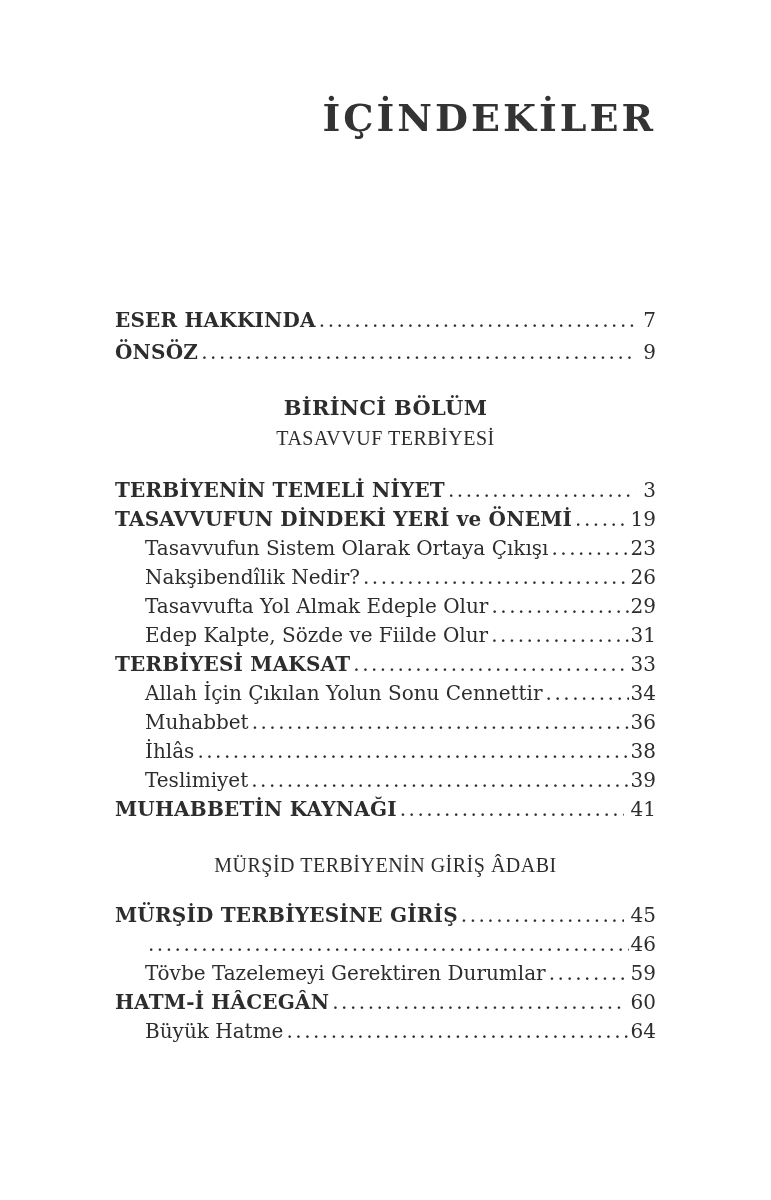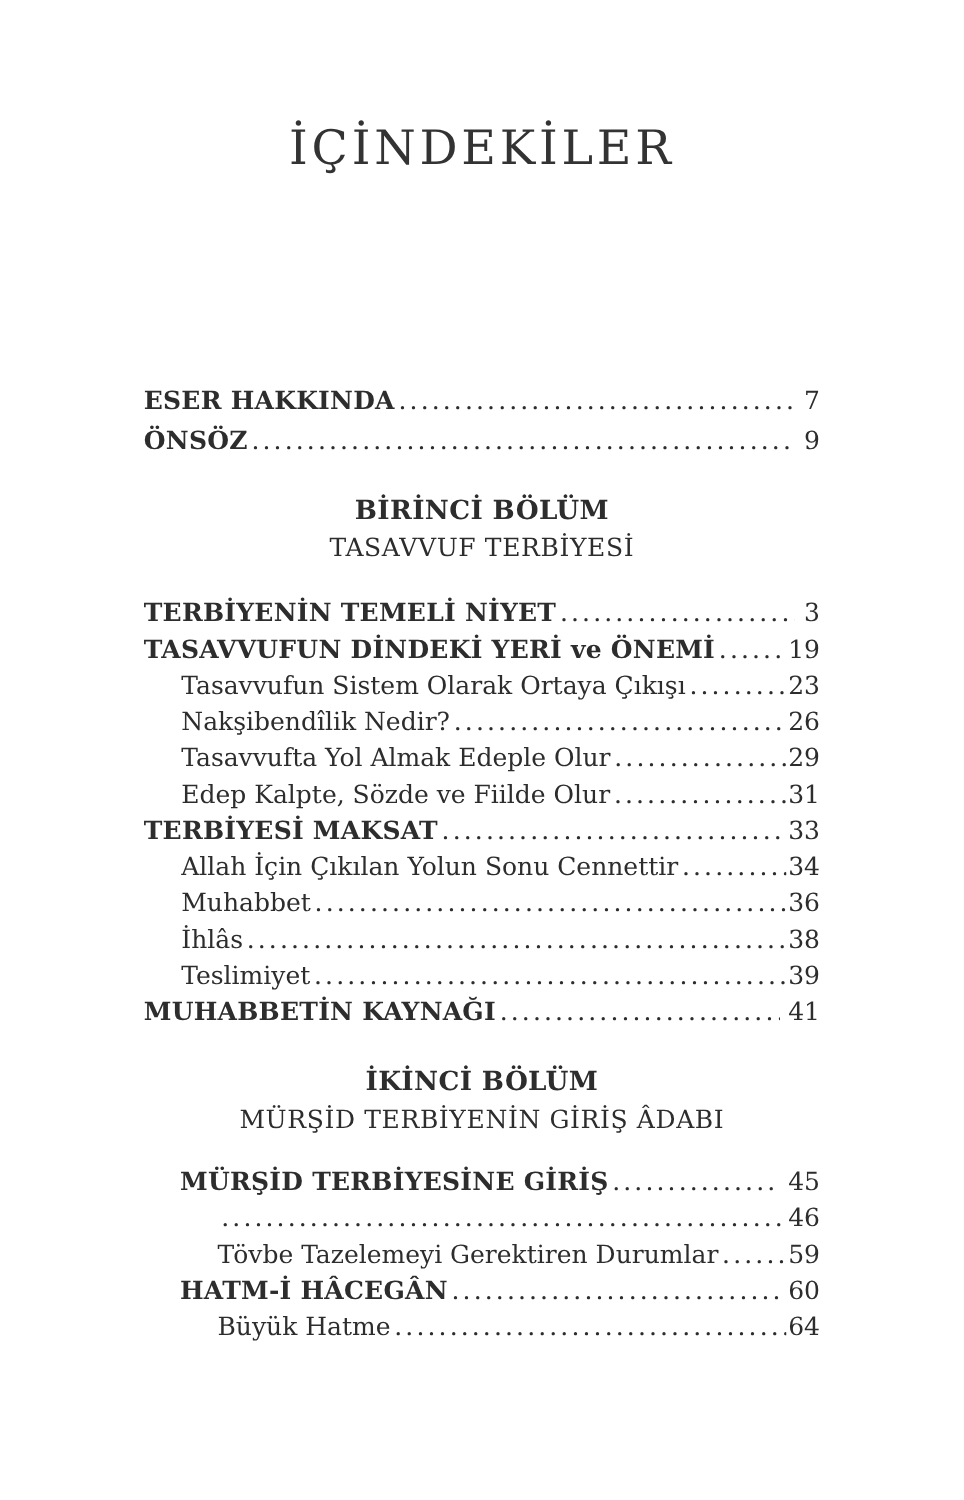--- a/index.html
+++ b/index.html
@@ -14,24 +14,24 @@
     box-sizing: border-box;
     width: 771px;
     height: 1200px;
     padding: 0 115px;
     font-family: "DejaVu Serif", "Liberation Serif", serif;
     color: #2d2d2d;
   }
   .title {
     margin: 98px 0 0 0;
     font-size: 38px;
-    font-weight: 400;
+    font-weight: 700;
     letter-spacing: 3px;
     line-height: 40px;
-    text-align: center;
+    text-align: right;
     color: #333333;
   }
   .front-matter {
     margin-top: 166px;
   }
   .front-matter .toc-row {
     line-height: 32px;
   }
   .toc-row {
     display: flex;
@@ -77,27 +77,27 @@
     font-size: 21px;
     font-weight: 700;
     line-height: 30px;
     letter-spacing: 0.3px;
   }
   .section-subheading {
     font-size: 20px;
     font-weight: 400;
     line-height: 30px;
     letter-spacing: 0.5px;
+    font-family: Liberation Serif, serif;
   }
   .section-entries {
     margin-top: 23px;
   }
   .section-entries-2 {
     margin-top: 21px;
-    margin-left: 29px;
   }
   .section-head-2 {
     margin-top: 26px;
   }
 </style>
 </head>
 <body>
 
 <div class="page">
   <h1 class="title">İÇİNDEKİLER</h1>
@@ -174,21 +174,20 @@
           <span class="toc-dots"></span>
           <span class="toc-page">39</span>
         </div>
         <div class="toc-row row-main">
           <span class="toc-label">MUHABBETİN KAYNAĞI</span>
           <span class="toc-dots"></span>
           <span class="toc-page">41</span>
         </div>
       </div>
       <div class="section-head section-head-2">
-        <div class="section-heading">İKİNCİ BÖLÜM</div>
         <div class="section-subheading">MÜRŞİD TERBİYENİN GİRİŞ ÂDABI</div>
       </div>
       <div class="section-entries section-entries-2">
         <div class="toc-row row-main">
           <span class="toc-label">MÜRŞİD TERBİYESİNE GİRİŞ</span>
           <span class="toc-dots"></span>
           <span class="toc-page">45</span>
         </div>
         <div class="toc-row row-sub">
           <span class="toc-dots"></span>

